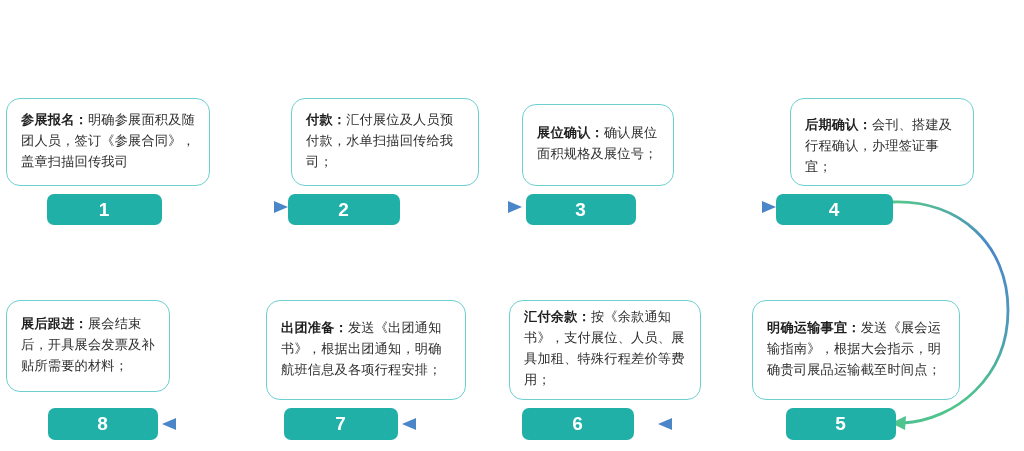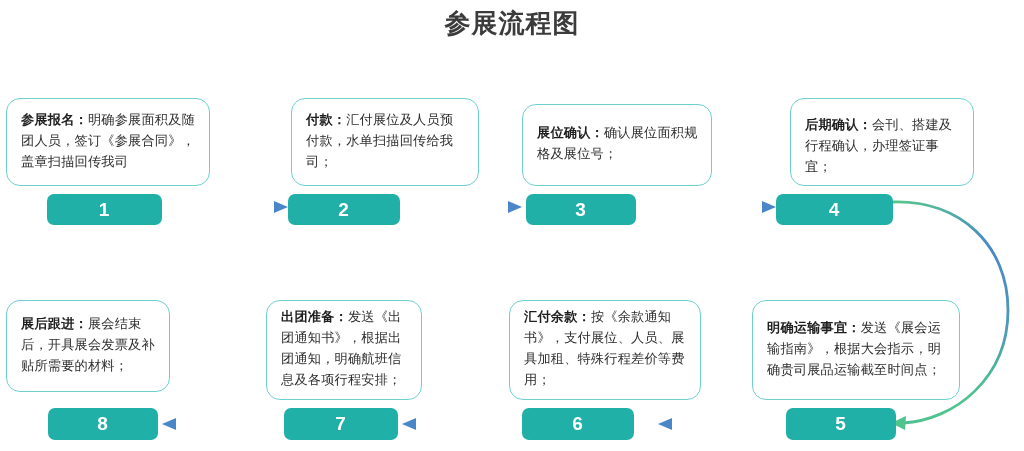--- a/index.html
+++ b/index.html
@@ -89,21 +89,20 @@
   .row1 .pill { top: 96px; height: 31px; }
   
   .row2 .card { top: 0; height: 100px; }
   .row2 .pill { top: 108px; height: 32px; }
 </style>
 </head>
 <body>
 
 <div id="canvas">
 
-  <div id="page-title">参展流程图</div>
 
   <svg id="connectors" viewBox="0 0 1024 451">
     <defs>
       <linearGradient id="gradRight" x1="0" y1="0" x2="1" y2="0">
         <stop offset="0%" stop-color="#57c68d"></stop>
         <stop offset="45%" stop-color="#63b3ad"></stop>
         <stop offset="100%" stop-color="#4a86c8"></stop>
       </linearGradient>
       <linearGradient id="gradLeft" x1="0" y1="0" x2="1" y2="0">
         <stop offset="0%" stop-color="#4a86c8"></stop>
@@ -162,21 +161,21 @@
   </div>
 
   <div class="step row1" style="left:276px; top:98px; width:250px;">
     <div class="card" style="left:15px; width:188px;">
       <div class="card-text"><span class="lead">付款：</span><span>汇付展位及人员预付款，水单扫描回传给我司；</span></div>
     </div>
     <div class="pill" style="left:12px; width:112px;">2</div>
   </div>
 
   <div class="step row1" style="left:522px; top:104px; width:250px;">
-    <div class="card" style="left:0; width:190px; height:82px;">
+    <div class="card" style="left:0; width:152px; height:82px;">
       <div class="card-text"><span class="lead">展位确认：</span><span>确认展位面积规格及展位号；</span></div>
     </div>
     <div class="pill" style="left:4px; width:110px; top:90px;">3</div>
   </div>
 
   <div class="step row1" style="left:776px; top:98px; width:250px;">
     <div class="card" style="left:14px; width:184px;align-items:flex-end;">
       <div class="card-text"><span class="lead">后期确认：</span><span>会刊、搭建及行程确认，办理签证事宜；</span></div>
     </div>
     <div class="pill" style="left:0px; width:117px;">4</div>
@@ -190,21 +189,21 @@
   </div>
 
   <div class="step row2" style="left:500px; top:300px; width:260px;">
     <div class="card" style="left:0; width:192px;margin-left:9px;">
       <div class="card-text"><span class="lead">汇付余款：</span><span>按《余款通知书》，支付展位、人员、展具加租、特殊行程差价等费用；</span></div>
     </div>
     <div class="pill" style="left:22px; width:112px;">6</div>
   </div>
 
   <div class="step row2" style="left:266px; top:300px; width:260px;">
-    <div class="card" style="left:0; width:156px;">
+    <div class="card" style="left:0; width:200px;">
       <div class="card-text"><span class="lead">出团准备：</span><span>发送《出团通知书》，根据出团通知，明确航班信息及各项行程安排；</span></div>
     </div>
     <div class="pill" style="left:18px; width:114px;">7</div>
   </div>
 
   <div class="step row2" style="left:6px; top:300px; width:260px;">
     <div class="card" style="left:0; width:164px; height:92px;">
       <div class="card-text"><span class="lead">展后跟进：</span><span>展会结束后，开具展会发票及补贴所需要的材料；</span></div>
     </div>
     <div class="pill" style="left:42px; width:110px;">8</div>

